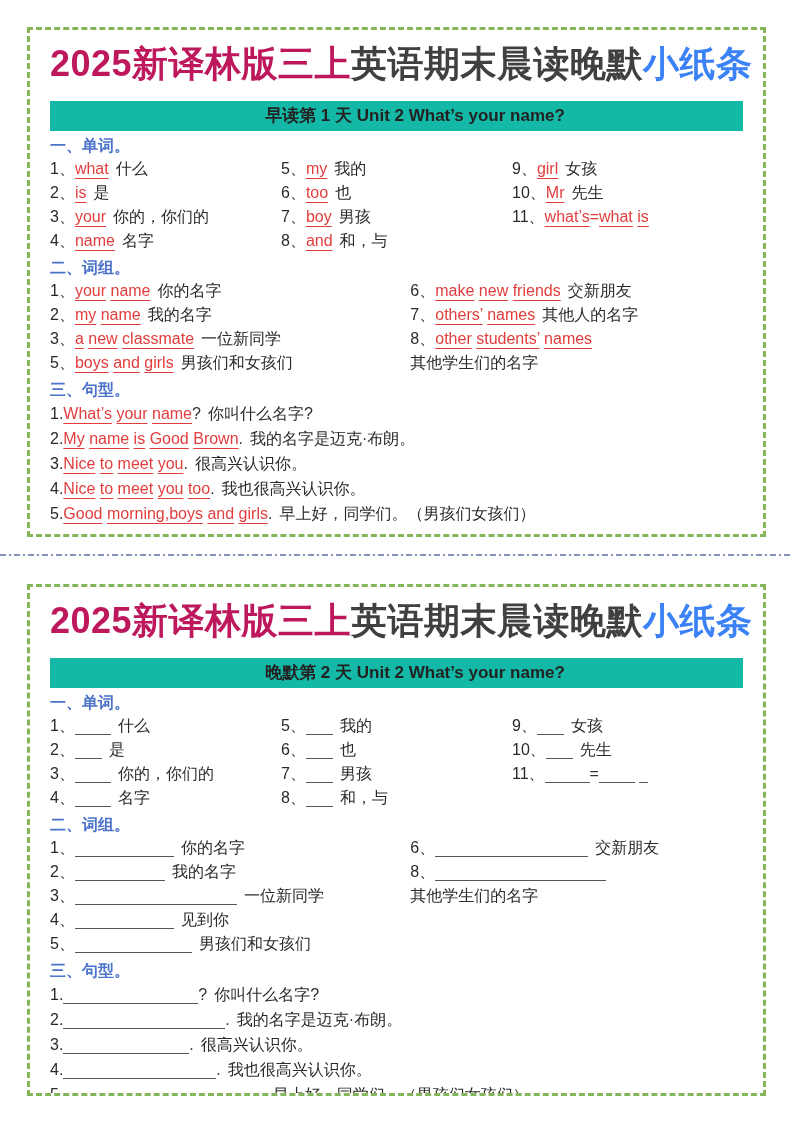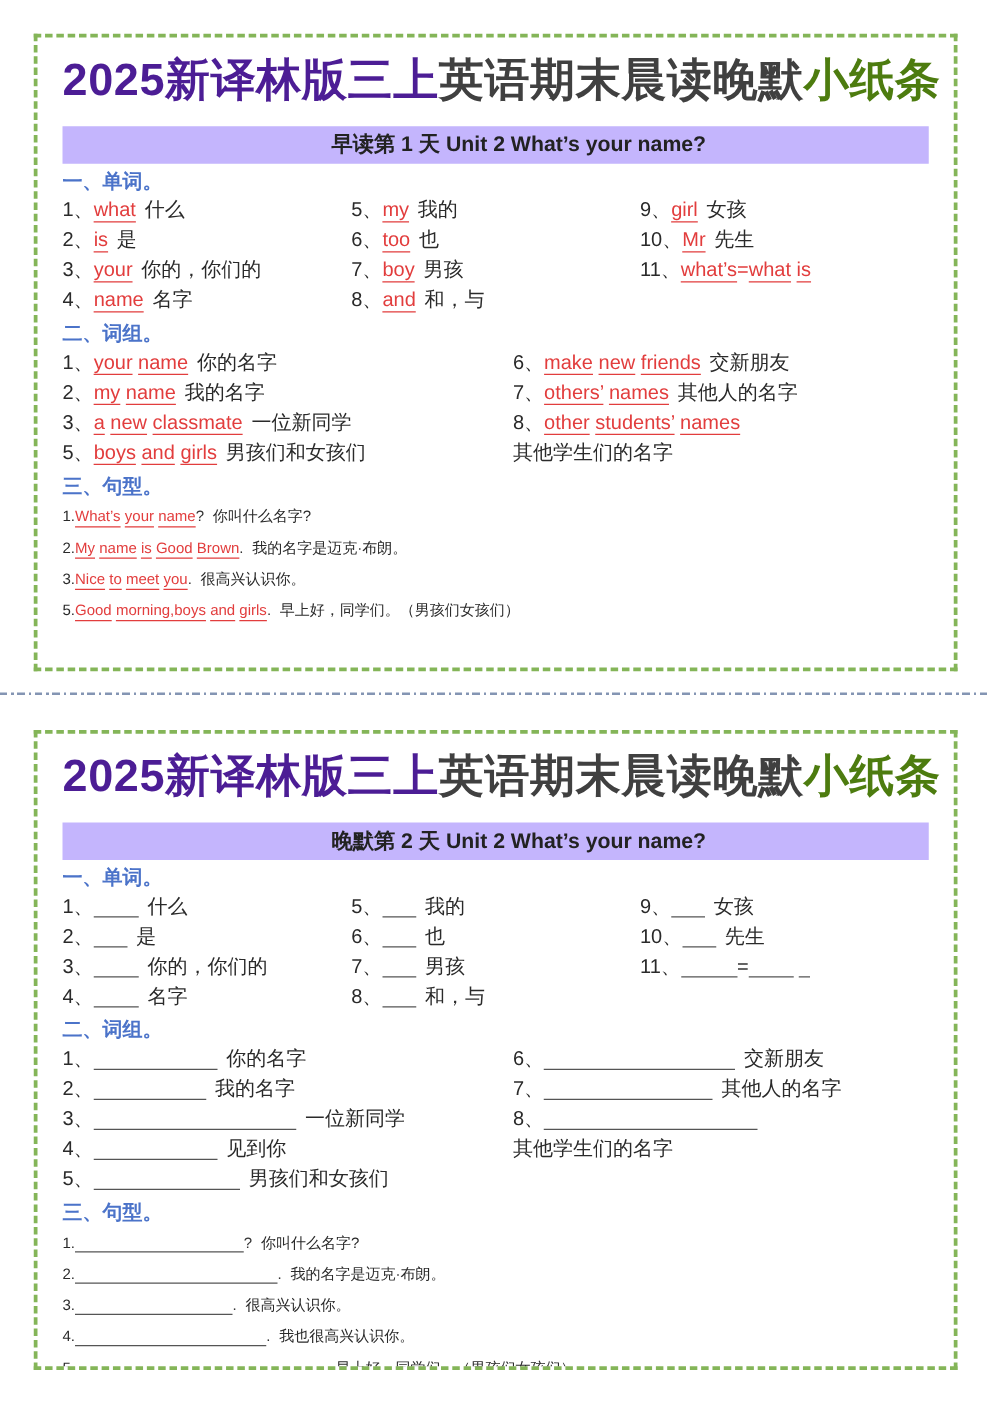--- a/index.html
+++ b/index.html
@@ -13,38 +13,38 @@
   .card-1 { margin-top:27px; height:510px; }
   .card-2 { margin-top:28px; height:512px; }
 
   .divider {
     width:793px; height:2px; margin-top:17px;
     background:repeating-linear-gradient(90deg,#8495b3 0 6px,transparent 6px 9px,#8495b3 9px 11px,transparent 11px 14px);
   }
 
   .title { text-align:center; font-size:36px; font-weight:700; margin-top:10px;
            letter-spacing:0.5px; white-space:nowrap; }
-  .t-black { color:#4c1d95; }
+  .t-black { color:#be185d; }
   .t-red   { color:#404040;text-align:center; }
-  .t-blue  { color:#4d7c0f; }
+  .t-blue  { color:#3b82f6; }
 
   .banner {
-    margin-top:12px; background:#c4b5fd; height:30px; line-height:30px;
+    margin-top:12px; background:#14b8a6; height:30px; line-height:30px;
     text-align:center; font-size:17px; font-weight:700; color:#222;padding-left:37px;
   }
 
   .sec-header { color:#4b73c9; font-weight:700; font-size:16px; line-height:23px; margin-top:3px; }
 
   .cols { display:flex; }
   .wcol { flex:1; }
   .pcol-l { width:52%; }
   .pcol-r { width:48%; }
 
   .wrow, .prow { font-size:16px; line-height:24px; white-space:nowrap; }
-  .srow { font-size:12px; line-height:25px; white-space:nowrap; }
+  .srow { font-size:16px; line-height:25px; white-space:nowrap; }
 
   .num { color:#2a2a2a; }
   .en  { color:#e23d3d; }
   .u   { text-decoration:underline; text-decoration-thickness:1px; text-underline-offset:4px; }
   .punct { color:#333; }
   .zh  { color:#2a2a2a; }
   .en + .zh, .blankwrap + .zh, .punct + .zh { margin-left:7px; }
 
   .blank { display:inline-block; border-bottom:1px solid #555; height:14px; vertical-align:-4px; }
   .blankwrap { color:#333; }
@@ -93,20 +93,21 @@
         <div class="prow"><span class="num">8、</span><span class="en"><span class="u">other</span> <span class="u">students’</span> <span class="u">names</span></span></div>
         <div class="prow"><span class="num"></span><span class="zh">其他学生们的名字</span></div>
       </div>
     </div>
 
   <div class="sec-header">三、句型。</div>
   <div>
       <div class="srow"><span class="num">1.</span><span class="en"><span class="u">What’s</span> <span class="u">your</span> <span class="u">name</span></span><span class="punct">?</span><span class="zh">你叫什么名字?</span></div>
       <div class="srow"><span class="num">2.</span><span class="en"><span class="u">My</span> <span class="u">name</span> <span class="u">is</span> <span class="u">Good</span> <span class="u">Brown</span></span><span class="punct">.</span><span class="zh">我的名字是迈克·布朗。</span></div>
       <div class="srow"><span class="num">3.</span><span class="en"><span class="u">Nice</span> <span class="u">to</span> <span class="u">meet</span> <span class="u">you</span></span><span class="punct">.</span><span class="zh">很高兴认识你。</span></div>
+      <div class="srow"><span class="num">4.</span><span class="en"><span class="u">Nice</span> <span class="u">to</span> <span class="u">meet</span> <span class="u">you</span> <span class="u">too</span></span><span class="punct">.</span><span class="zh">我也很高兴认识你。</span></div>
       <div class="srow"><span class="num">5.</span><span class="en"><span class="u">Good</span> <span class="u">morning,boys</span> <span class="u">and</span> <span class="u">girls</span></span><span class="punct">.</span><span class="zh">早上好，同学们。（男孩们女孩们）</span></div>
     </div>
 </div>
 
 <div class="divider"></div>
 
 <div class="card card-2">
   <div class="title">
     <span class="t-black">2025新译林版三上</span><span class="t-red">英语期末晨读晚默</span><span class="t-blue">小纸条</span>
   </div>
@@ -137,21 +138,20 @@
   <div class="cols">
       <div class="pcol-l">
         <div class="prow"><span class="num">1、</span><span class="blankwrap"><span class="blank" style="width: 99px;"></span></span><span class="zh">你的名字</span></div>
         <div class="prow"><span class="num">2、</span><span class="blankwrap"><span class="blank" style="width: 90px;"></span></span><span class="zh">我的名字</span></div>
         <div class="prow"><span class="num">3、</span><span class="blankwrap"><span class="blank" style="width: 162px;"></span></span><span class="zh">一位新同学</span></div>
         <div class="prow"><span class="num">4、</span><span class="blankwrap"><span class="blank" style="width: 99px;"></span></span><span class="zh">见到你</span></div>
         <div class="prow"><span class="num">5、</span><span class="blankwrap"><span class="blank" style="width: 117px;"></span></span><span class="zh">男孩们和女孩们</span></div>
       </div>
       <div class="pcol-r">
         <div class="prow"><span class="num">6、</span><span class="blankwrap"><span class="blank" style="width: 153px;"></span></span><span class="zh">交新朋友</span></div>
-        <div class="prow"><span class="num">7、</span><span class="blankwrap"><span class="blank" style="width: 135px;"></span></span><span class="zh">其他人的名字</span></div>
         <div class="prow"><span class="num">8、</span><span class="blankwrap"><span class="blank" style="width: 171px;"></span></span></div>
         <div class="prow"><span class="num"></span><span class="zh">其他学生们的名字</span></div>
       </div>
     </div>
 
   <div class="sec-header">三、句型。</div>
   <div>
       <div class="srow"><span class="num">1.</span><span class="blankwrap"><span class="blank" style="width: 135px;"></span></span><span class="punct">?</span><span class="zh">你叫什么名字?</span></div>
       <div class="srow"><span class="num">2.</span><span class="blankwrap"><span class="blank" style="width: 162px;"></span></span><span class="punct">.</span><span class="zh">我的名字是迈克·布朗。</span></div>
       <div class="srow"><span class="num">3.</span><span class="blankwrap"><span class="blank" style="width: 126px;"></span></span><span class="punct">.</span><span class="zh">很高兴认识你。</span></div>

